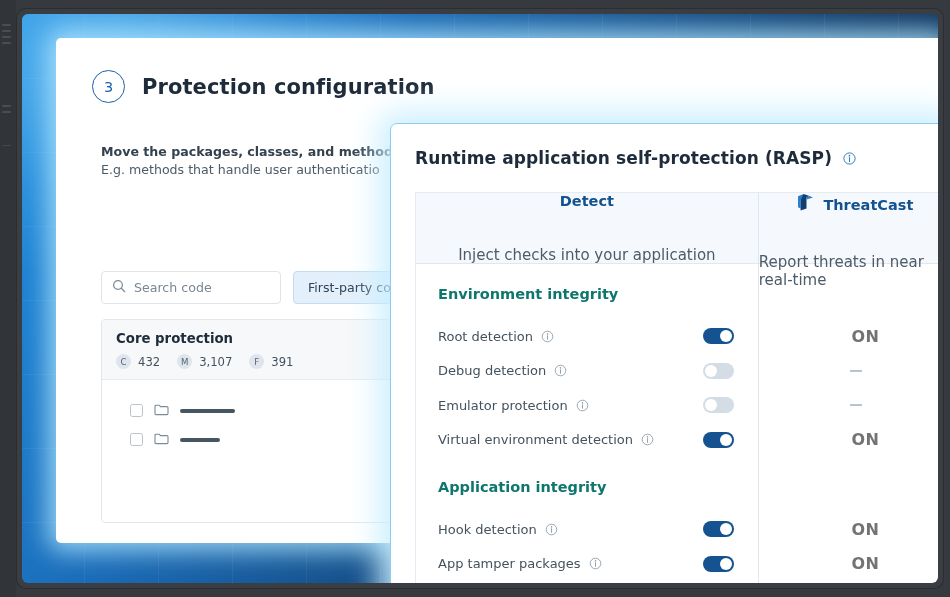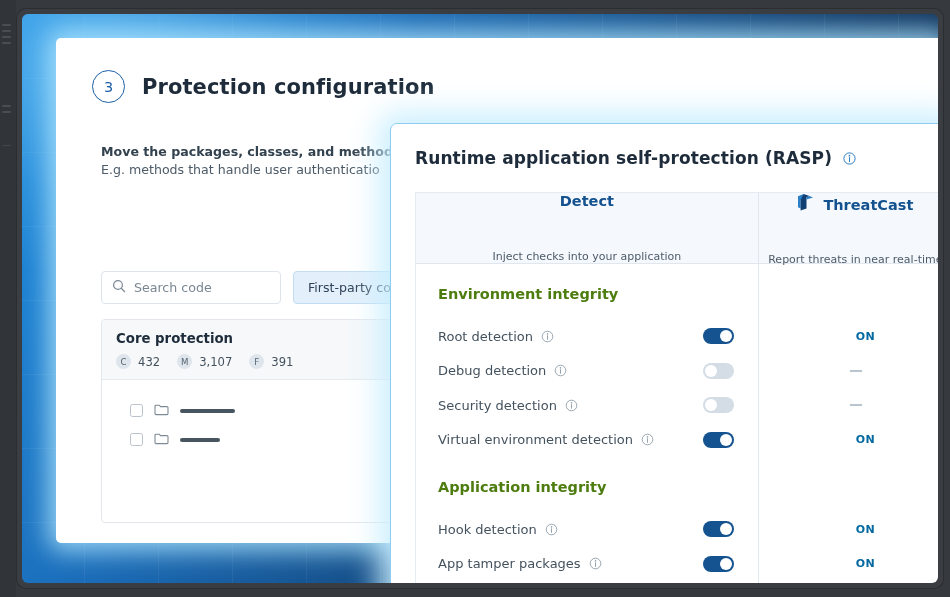--- a/index.html
+++ b/index.html
@@ -204,29 +204,29 @@
     height: 72px;
   }
   .col-head-cell {
     display: flex; flex-direction: column; align-items: center; justify-content: space-between;
     gap: 5px;
   }
   .col-head-cell.detect { width: 344px; border-right: 1px solid #e0e7ef; }
   .col-head-cell.threatcast { width: 194px; }
   .col-title-line { display: flex; align-items: center; gap: 9px; }
   .col-title { font-size: 14.5px; font-weight: 700; color: #13528f; }
-  .col-sub { font-size: 11px; color: #4d5b68; margin-top: 32px; }
+  .col-sub { font-size: 15px; color: #4d5b68; margin-top: 32px; }
 
   
   #col-body { display: flex; }
   #detect-col { width: 344px; border-left: 1px solid #e5ebf2; border-right: 1px solid #e0e7ef; }
   #threatcast-col { width: 194px; border-right: 1px solid #e5ebf2; }
 
   .group-title {
-    font-size: 14.5px; font-weight: 700; color: #4d7c0f;
+    font-size: 14.5px; font-weight: 700; color: #0f766e;
     padding: 22px 0 0 22px; height: 55px;
   }
   .group-spacer { height: 55px; }
 
   .opt-row {
     height: 34.5px;
     display: flex; align-items: center;
     padding-left: 22px;
     justify-content: center;
   }
@@ -245,21 +245,21 @@
     border-radius: 50%; background: #fff;
   }
   .toggle.on  .knob { right: 2px; }
   .toggle.off .knob { left: 2px; }
 
   .tc-row {
     height: 34.5px;
     display: flex; align-items: center; justify-content: center;
   }
   .tc-on {
-    font-size: 11px; font-weight: 700; color: #0369a1; letter-spacing: .4px; margin-left: 20px;
+    font-size: 16px; font-weight: 700; color: #737373; letter-spacing: .4px; margin-left: 20px;
   }
   .tc-dash {
     width: 12px; height: 1.6px; background: #b7c4cf;
   }
 </style>
 </head>
 <body>
 
 <div id="screen-frame">
 
@@ -406,21 +406,21 @@
                     <circle cx="6.5" cy="6.5" r="5.3" stroke="#93a1ad" stroke-width=".95"></circle>
                     <circle cx="6.5" cy="3.9" r=".8" fill="#93a1ad"></circle>
                     <line x1="6.5" y1="5.7" x2="6.5" y2="9.3" stroke="#93a1ad" stroke-width="1" stroke-linecap="round"></line>
                   </svg>
                 </span>
                 <span class="toggle off">
                   <span class="knob"></span>
                 </span>
               </div>
               <div class="opt-row">
-                <span class="opt-label">Security detection</span>
+                <span class="opt-label">Emulator protection</span>
                 <span class="info-icon">
                   <svg width="13" height="13" viewBox="0 0 13 13" fill="none">
                     <circle cx="6.5" cy="6.5" r="5.3" stroke="#93a1ad" stroke-width=".95"></circle>
                     <circle cx="6.5" cy="3.9" r=".8" fill="#93a1ad"></circle>
                     <line x1="6.5" y1="5.7" x2="6.5" y2="9.3" stroke="#93a1ad" stroke-width="1" stroke-linecap="round"></line>
                   </svg>
                 </span>
                 <span class="toggle off">
                   <span class="knob"></span>
                 </span>

